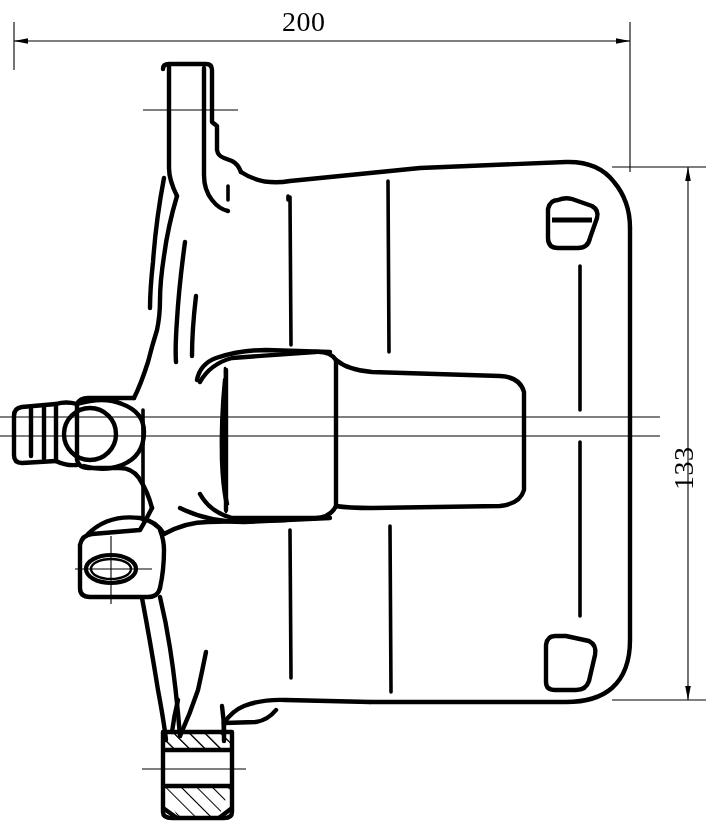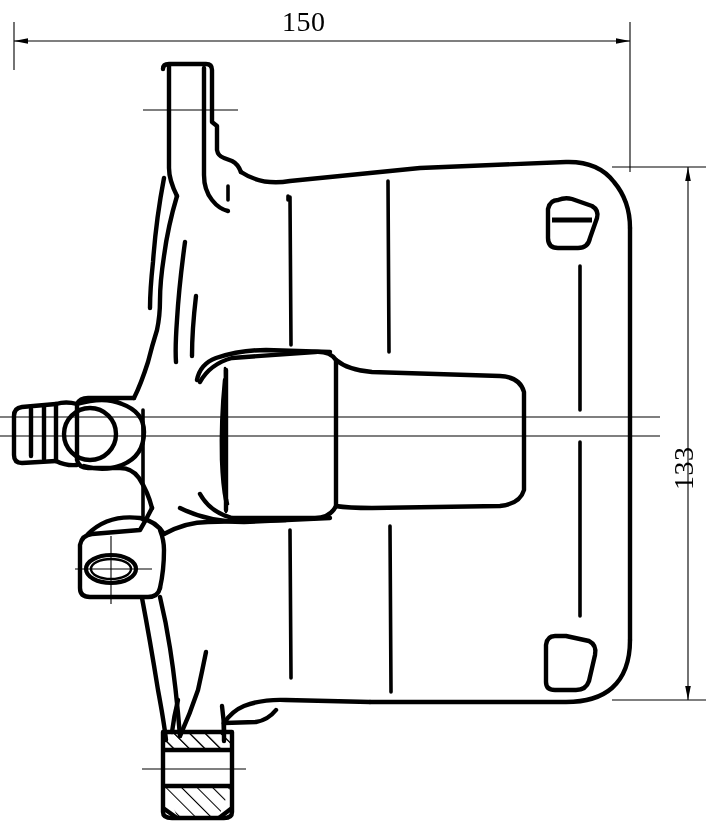--- a/index.html
+++ b/index.html
@@ -216,17 +216,17 @@
     </g>
 
     <g stroke="#000" fill="none" stroke-width="4.4" stroke-linecap="round">
       <path d="M178,700 Q174,716 172,732"></path>
       <path d="M222,706 Q224,720 224,732"></path>
       <path d="M224,723 L256,722 Q268,720 276,710"></path>
     </g>
 
   </svg>
 
-  <div class="dim-label" id="dim-width-label">150</div>
+  <div class="dim-label" id="dim-width-label">200</div>
 
   <div class="dim-label" id="dim-height-label">133</div>
 
 </div>
 
 </body></html>

